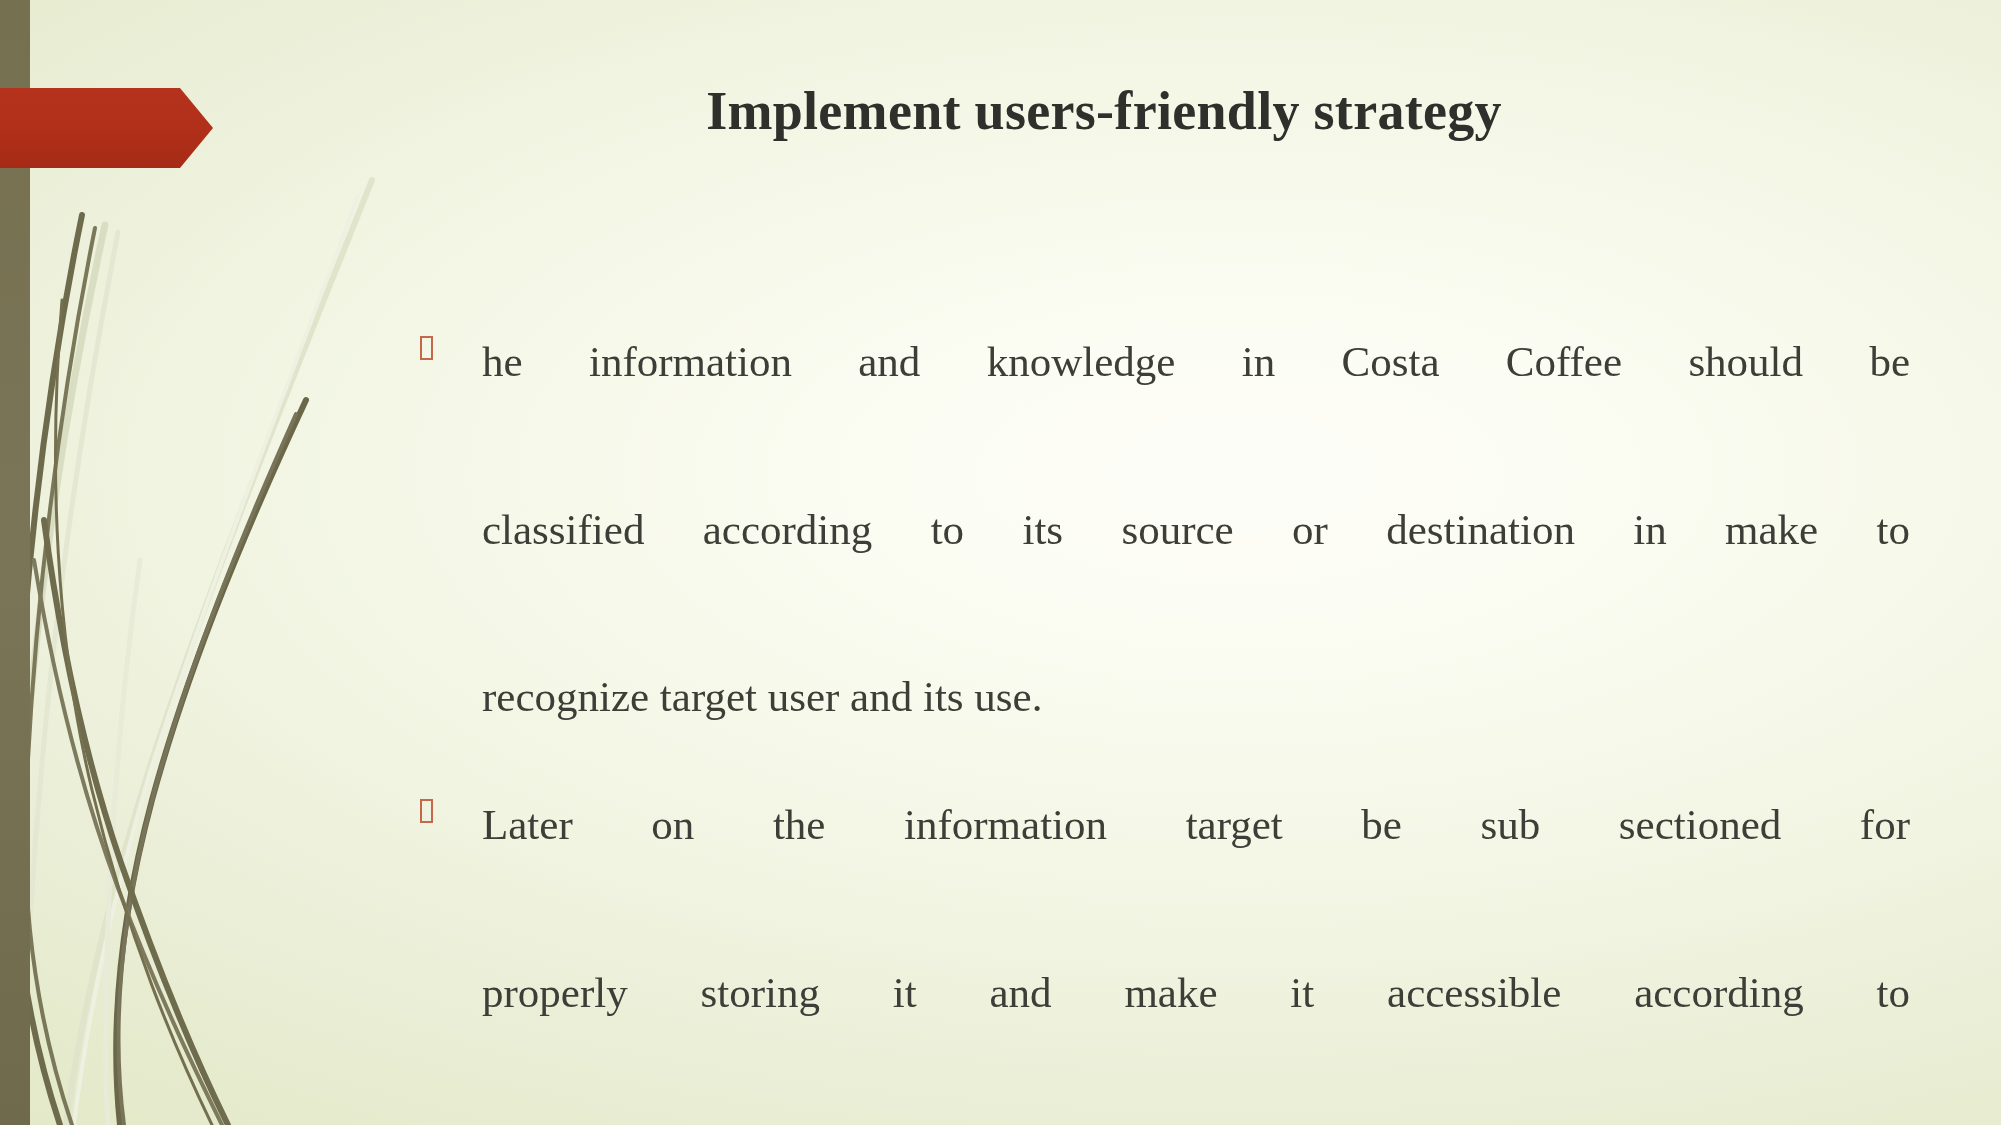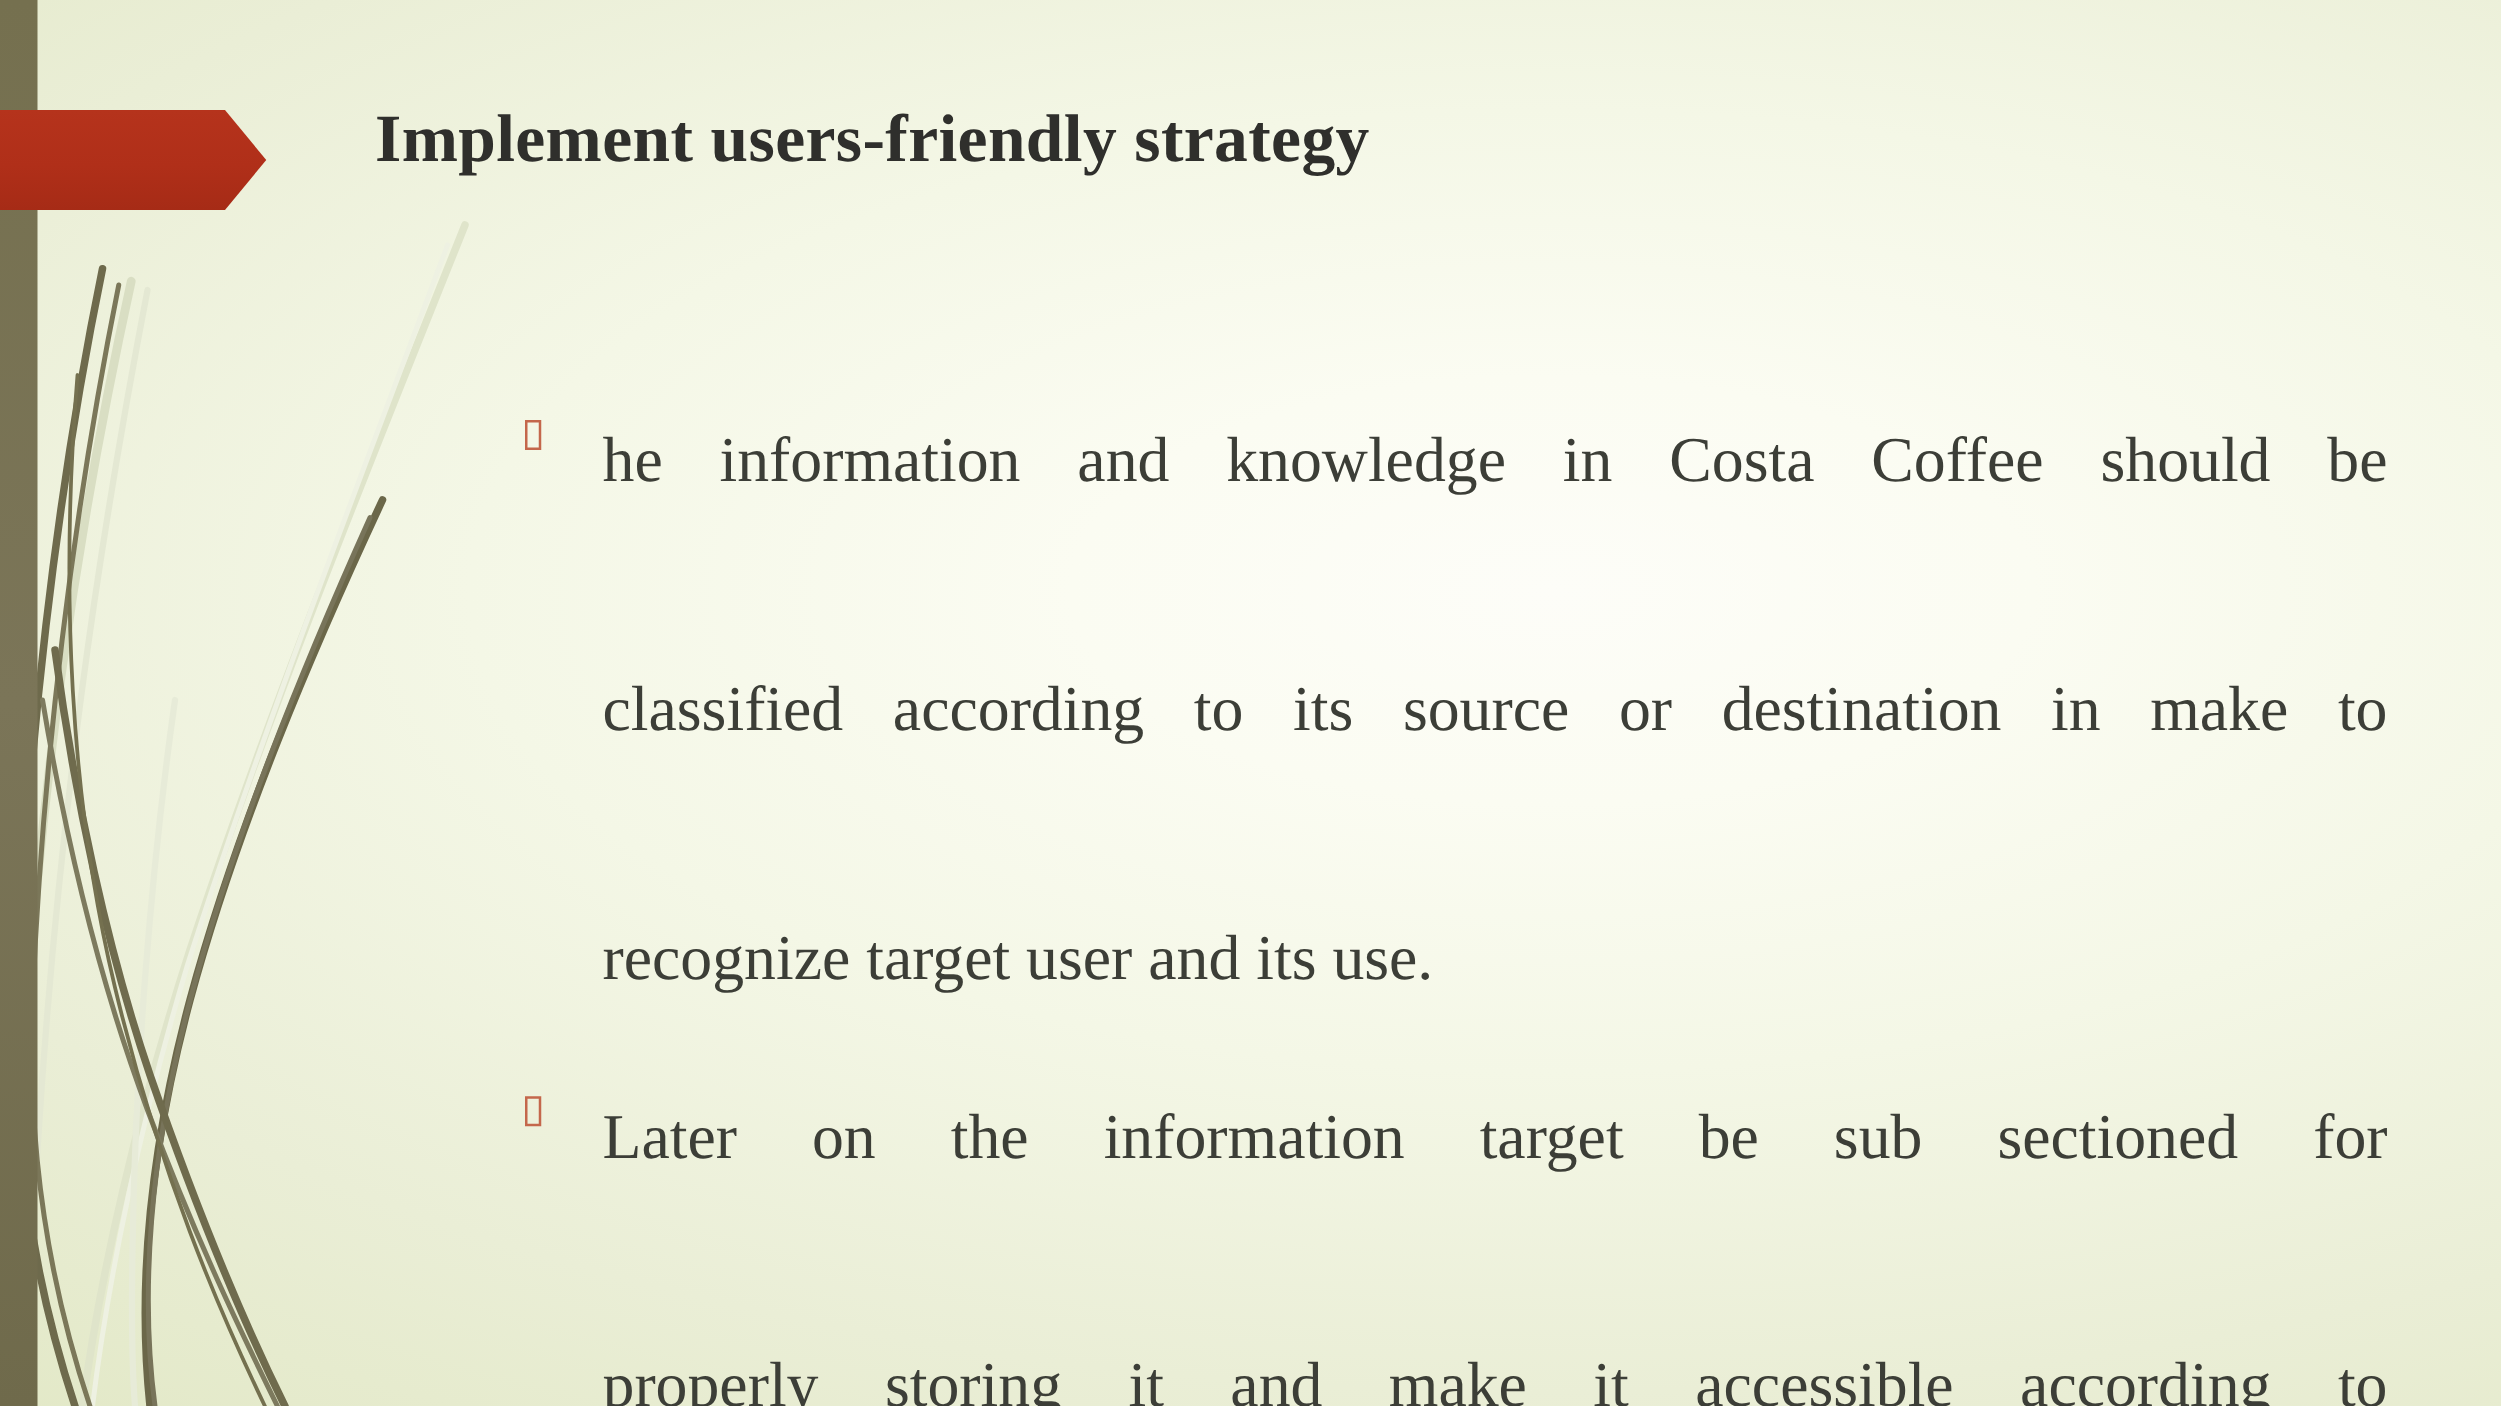--- a/index.html
+++ b/index.html
@@ -53,23 +53,24 @@
     top: 0;
     width: 520px;
     height: 1125px;
     z-index: 2;
     pointer-events: none;
   }
 
   
   #title-block {
     position: absolute;
-    left: 300px;
+    left: 284px;
     top: 82px;
     width: 1640px;
+    text-align: center;
     z-index: 5;
   }
   #title-text {
     display: inline-block;
     font-family: "Liberation Serif", "DejaVu Serif", serif;
     font-weight: bold;
     font-size: 54px;
     line-height: 1.1;
     letter-spacing: 0.3px;
     color: #2f2f2c;
@@ -107,21 +108,21 @@
     width: 13px;
     height: 24px;
     border: 2px solid #c4674b;
     box-sizing: border-box;
     vertical-align: middle;
   }
 
   .bullet-text {
     flex: 1 1 auto;
     font-family: "Liberation Serif", "DejaVu Serif", serif;
-    font-size: 51px;
+    font-size: 43px;
     line-height: 1.95;
     color: #3c3e37;
     text-align: justify;
     text-justify: inter-word;
     hyphens: none;
   }
   
   .bullet-text .ln {
     display: block;
     text-align: justify;

